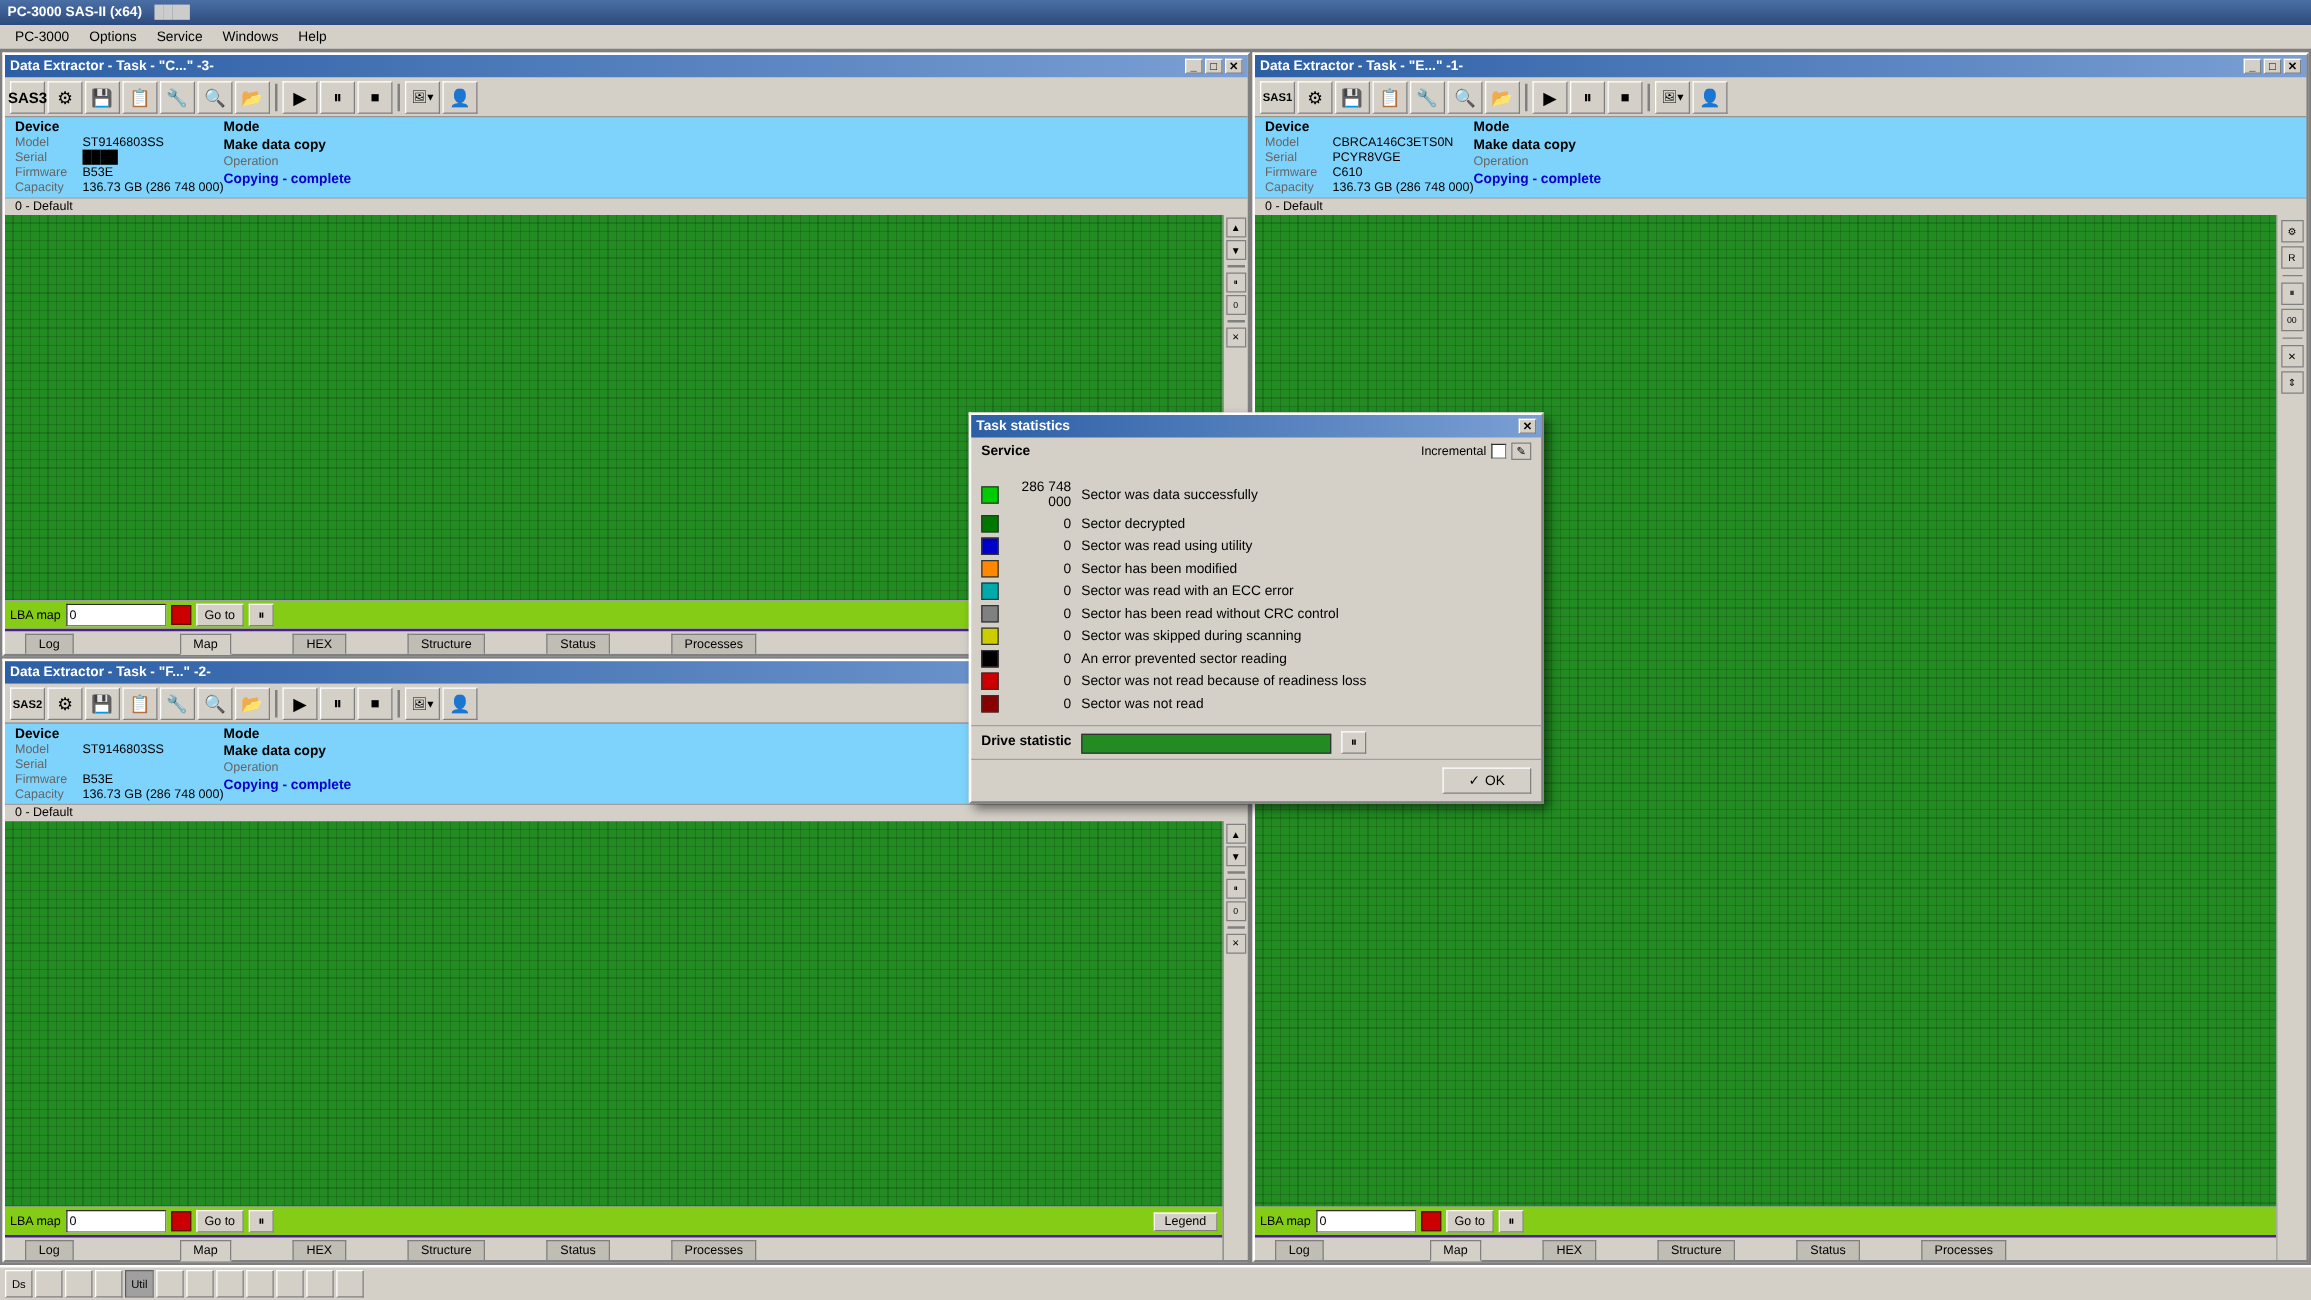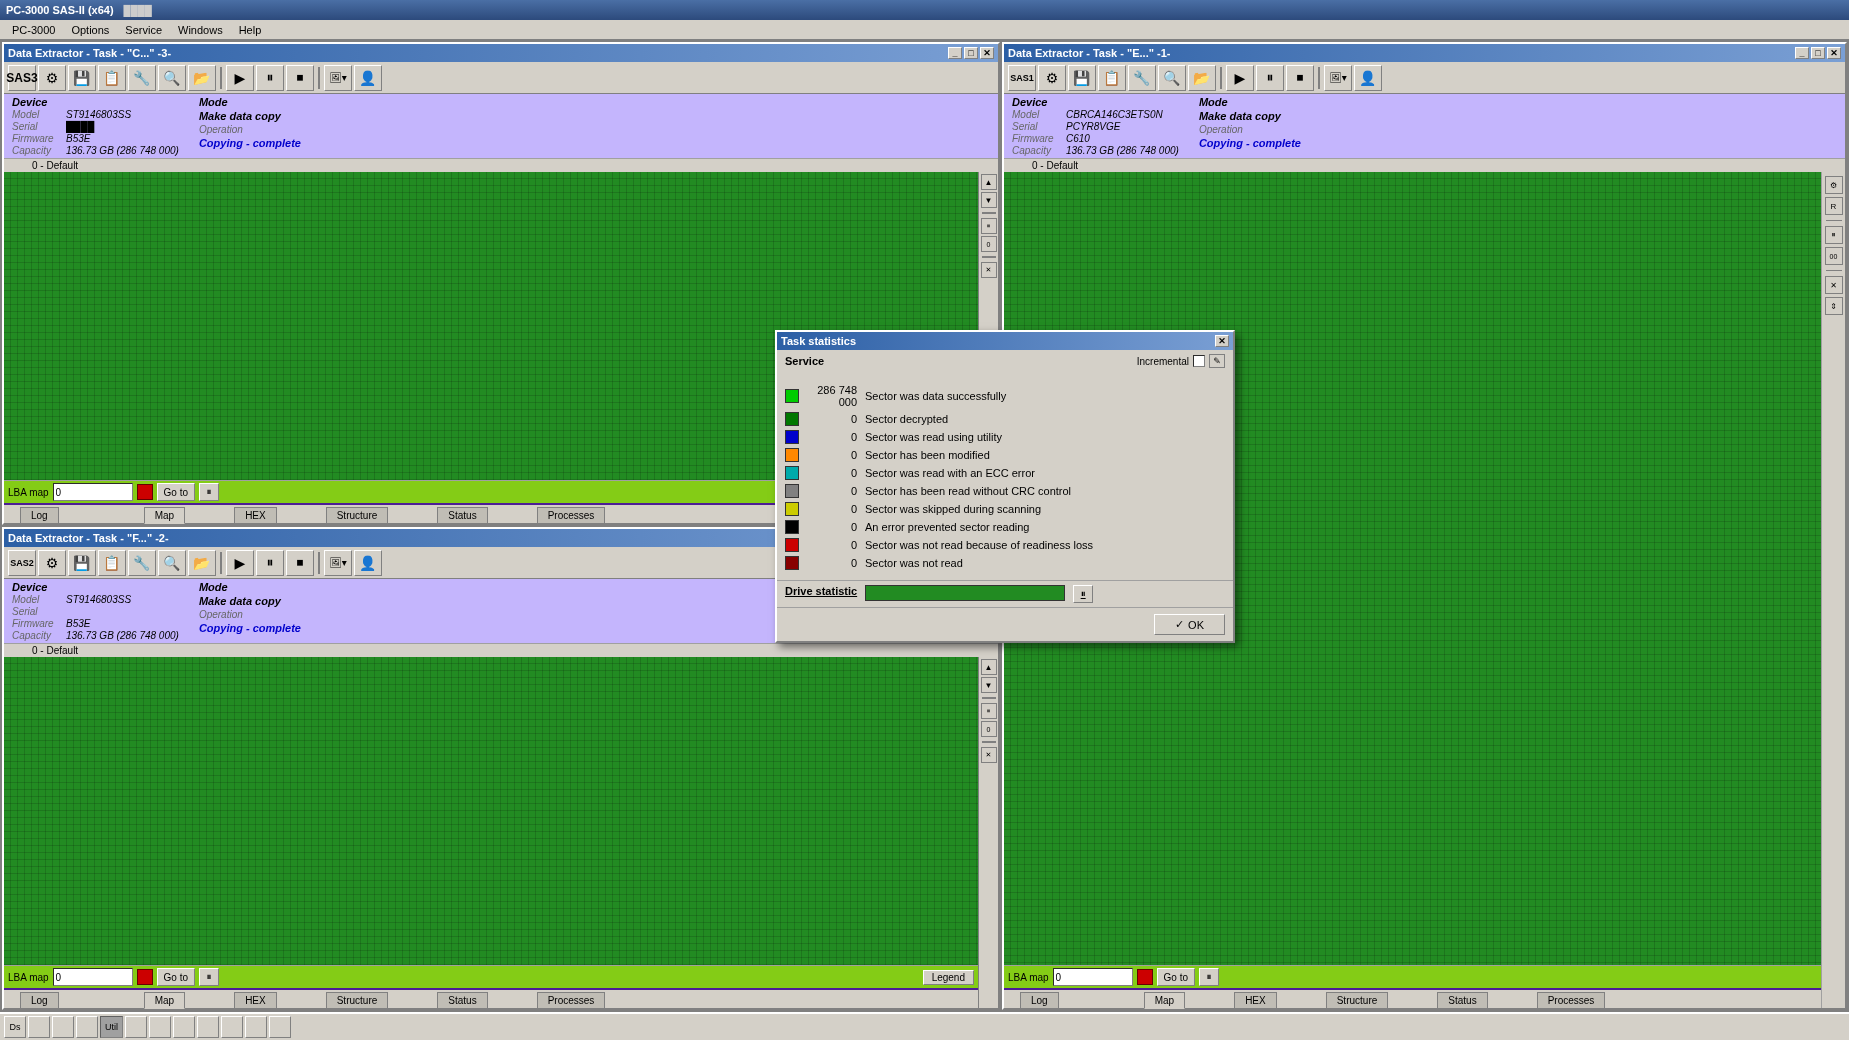--- a/index.html
+++ b/index.html
@@ -136,24 +136,22 @@
     .toolbar-sep {
       width: 2px;
       height: 22px;
       background: #808080;
       margin: 0 2px;
     }
 
     .device-info {
       display: flex;
       padding: 2px 8px;
-      background: #c4b5fd;
+      background: #7dd3fc;
       border-bottom: 1px solid #a0a0a0;
-      gap: 20px;
-      font-style: italic;
     }
 
     .device-col {
       display: flex;
       flex-direction: column;
       gap: 1px;
     }
 
     .device-col .label {
       font-weight: bold;
@@ -199,21 +197,20 @@
       font-size: 11px;
       font-weight: bold;
       color: #0000cc;
     }
 
     .map-header {
       padding: 1px 8px;
       font-size: 10px;
       color: #000;
       background: #d4d0c8;
-      margin-left: 20px;
     }
 
     .map-area {
       flex: 1;
       background: #228B22;
       position: relative;
       overflow: hidden;
     }
 
     .map-grid {
@@ -466,23 +463,22 @@
 
     .drive-progress-bar {
       height: 16px;
       background: #228B22;
       border: 1px solid #333;
       width: 200px;
     }
 
     .drive-stat-row {
       display: flex;
-      align-items: flex-start;
+      align-items: flex-end;
       gap: 8px;
-      text-decoration: underline;
     }
 
     
     .right-de-window {
       background: #d4d0c8;
       border: 2px solid #808080;
       border-top: 2px solid #ffffff;
       border-left: 2px solid #ffffff;
       display: flex;
       flex-direction: column;

